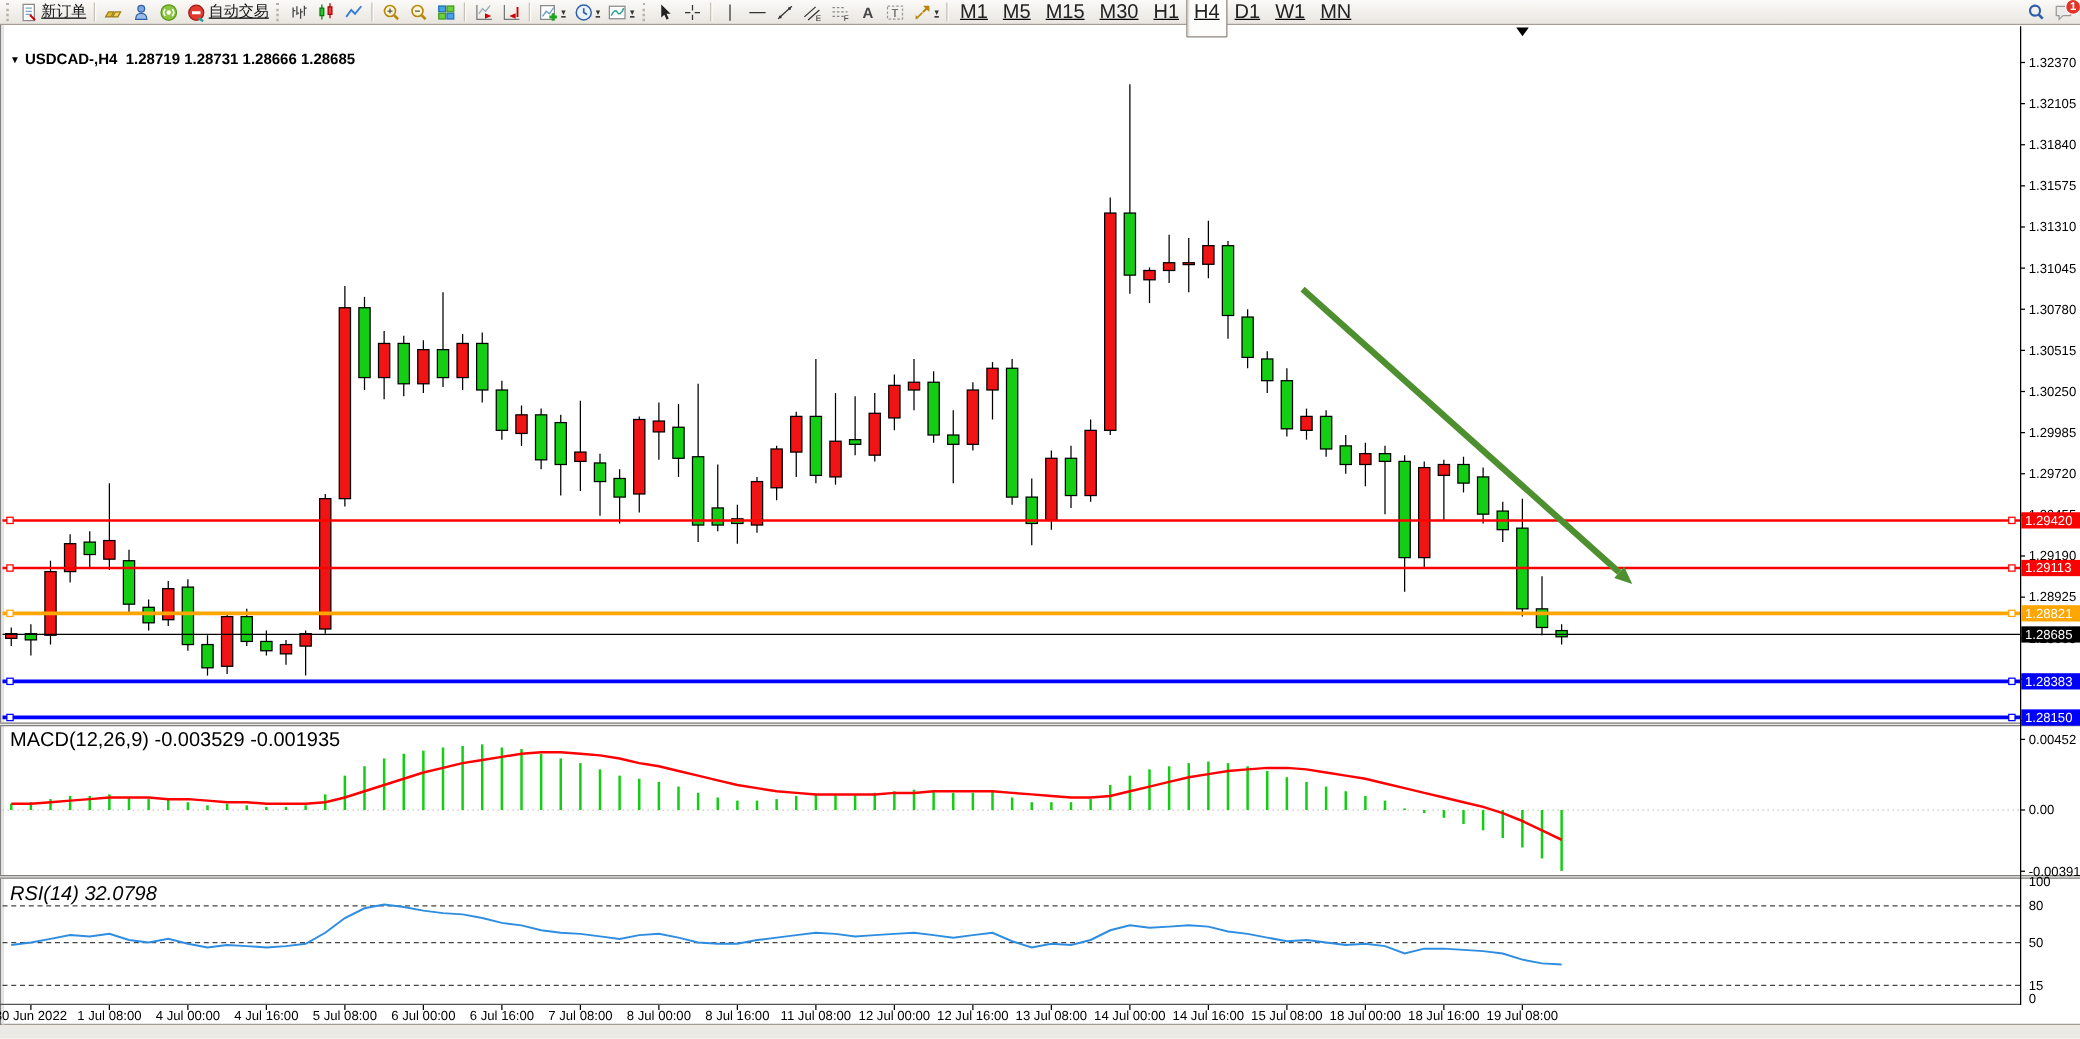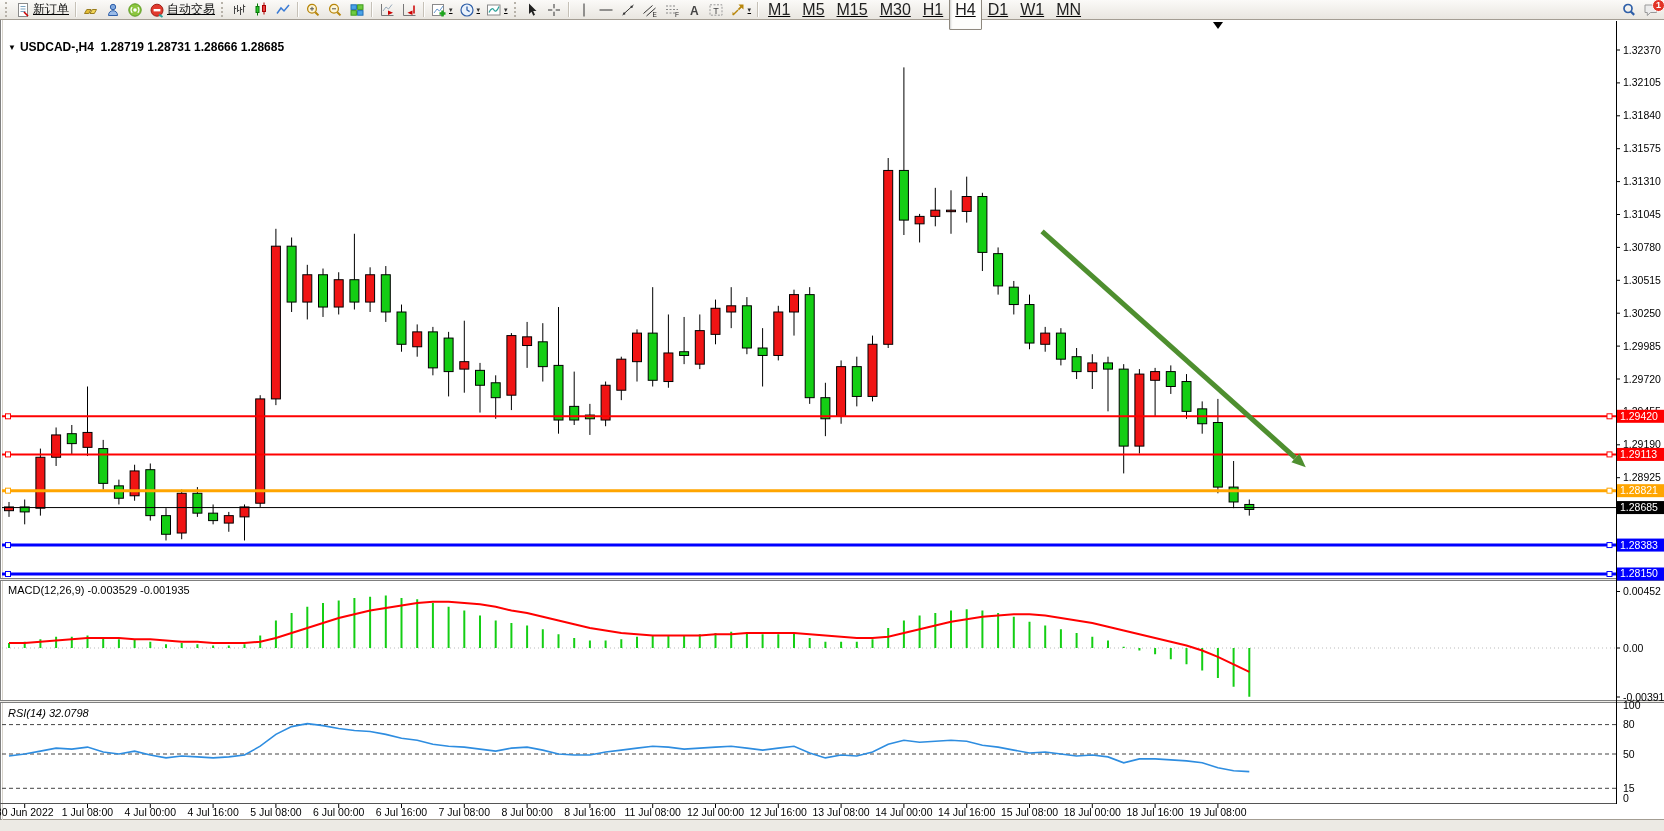--- a/index.html
+++ b/index.html
@@ -18,21 +18,21 @@
     border-radius:1px;flex:0 0 auto;text-align:right;}
   .tf.active{background:#fdfdfb;border-color:#8e887e;box-shadow:inset 1px 1px 2px rgba(0,0,0,.18);}
   .spacer{flex:1 1 auto;}
   .chatwrap{position:relative;}
   .badge-circle{position:absolute;top:-2px;right:-4px;width:11px;height:11px;border-radius:50%;
     background:#e23326;border:1px solid #fff;color:#fff;font-size:9px;line-height:11px;text-align:center;font-weight:bold;}
   #chart-svg{position:absolute;top:0;left:0;z-index:1;}
   .overlay{position:absolute;z-index:5;white-space:nowrap;}
   #chart-title{left:8px;top:24px;font-size:12px;font-weight:bold;color:#000;margin-top:16px;}
   #chart-title .tri{font-size:8px;vertical-align:1px;margin-right:4px;color:#000;}
-  .pane-label{font-size:11px;color:#000;}
+  .pane-label{font-size:16px;color:#000;}
   #macd-label{left:8px;top:584px;}
   #rsi-label{left:8px;top:707px;font-style:italic;}
   svg text{font-family:"Liberation Sans",sans-serif;}
 </style>
 </head>
 <body>
 
 <svg id="chart-svg" width="1664" height="831" viewBox="0 0 1664 831">
     <g>
       <rect x="0" y="20" width="1664" height="811" fill="#FFFFFF"></rect>

